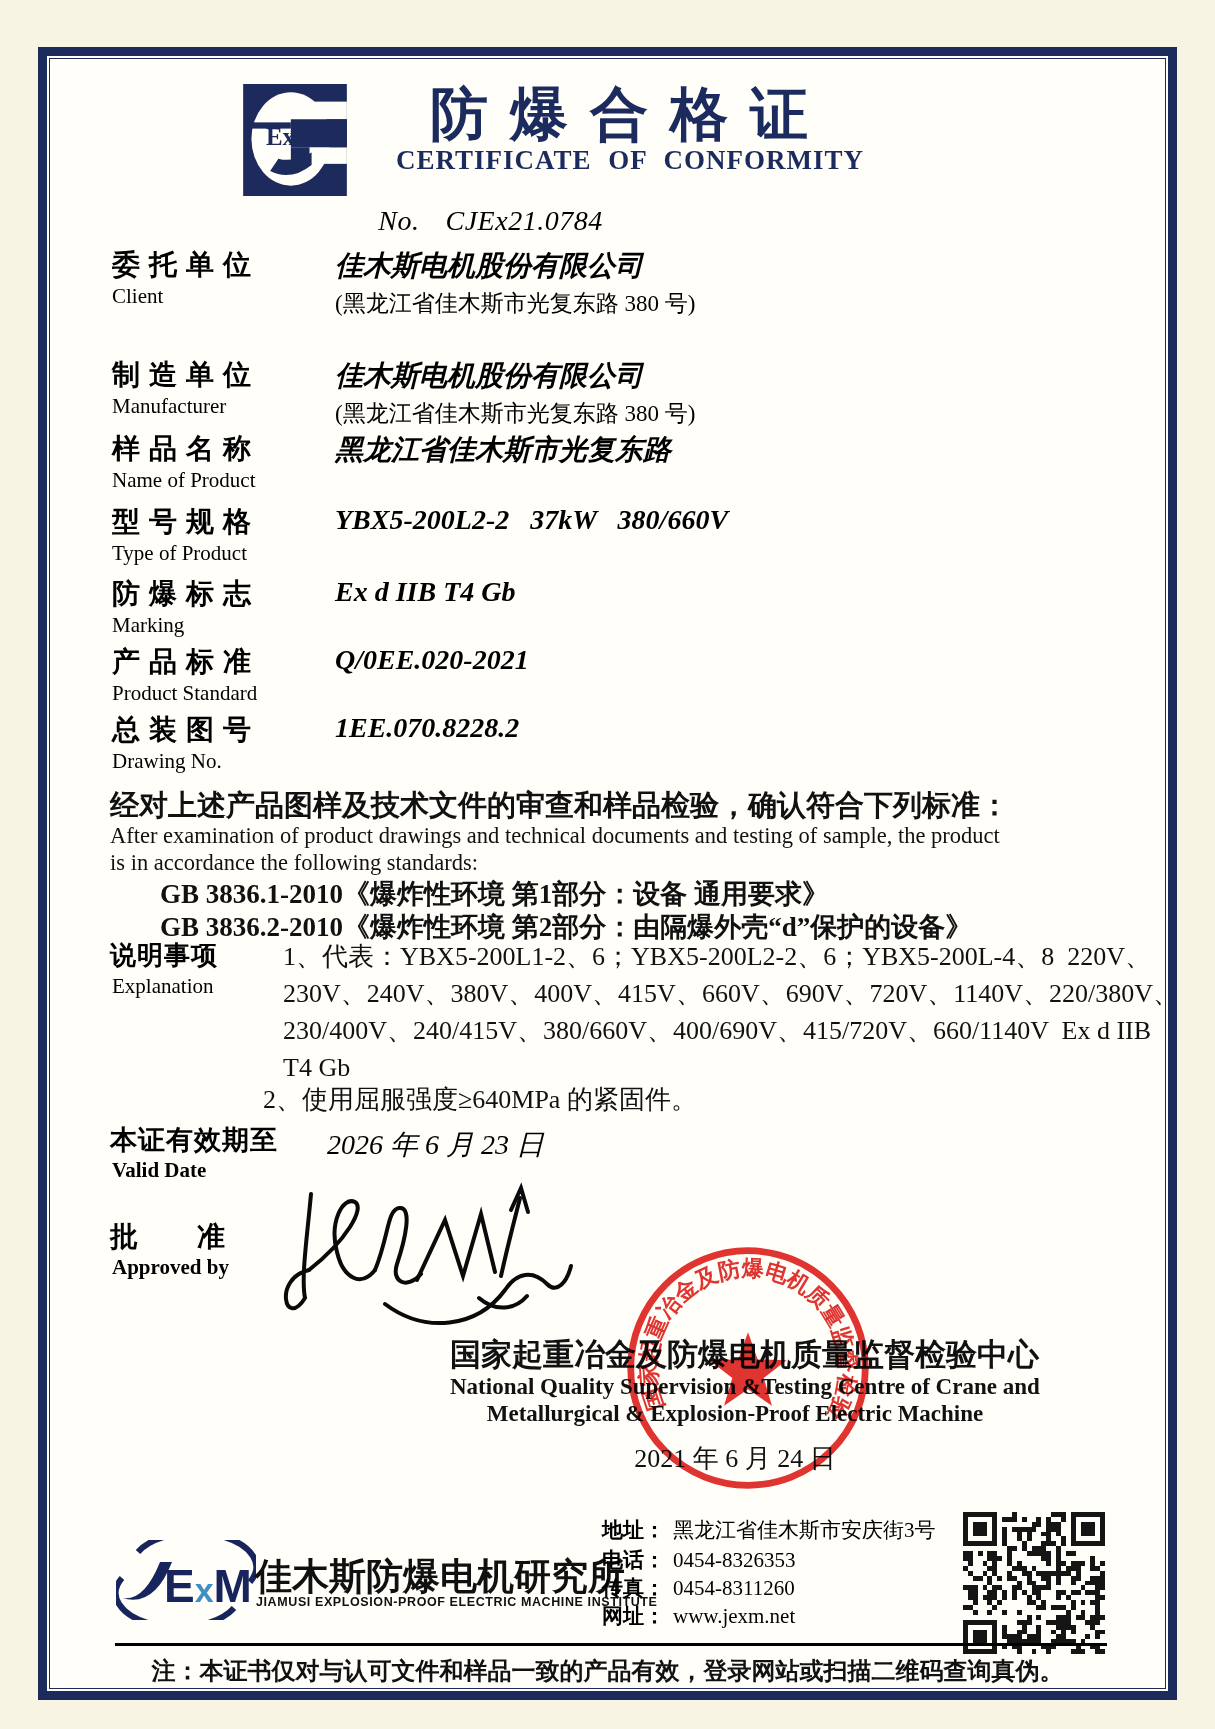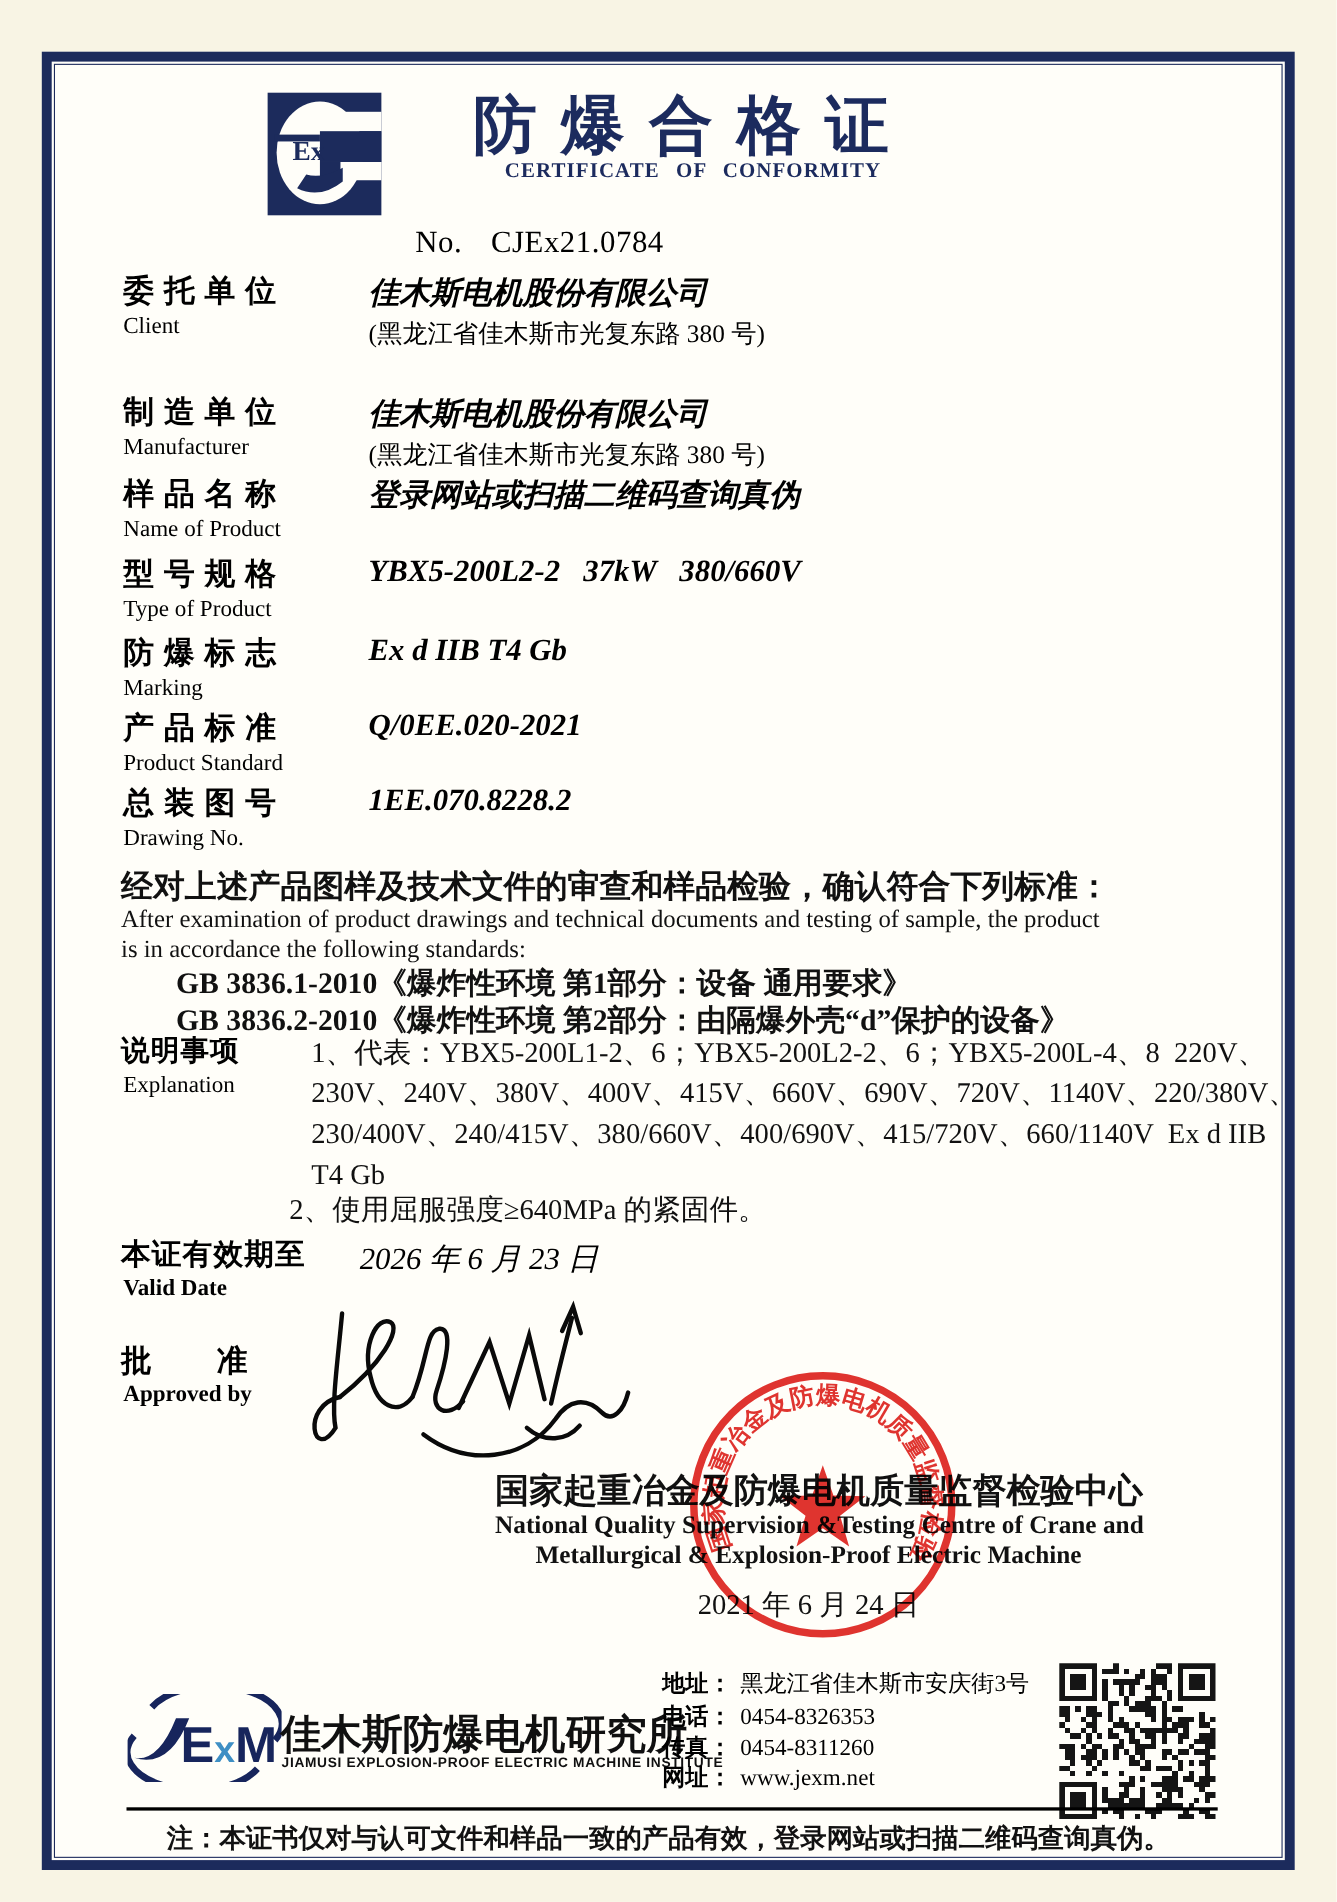--- a/index.html
+++ b/index.html
@@ -19,21 +19,21 @@
   .frame-inner{
     position:absolute;inset:2px;border:1.5px solid #1c2b5c;pointer-events:none;
   }
   
   .title{
     font-family:"Liberation Serif","DejaVu Serif",serif;
     font-size:58px;font-weight:bold;color:#1c2b5e;
     letter-spacing:22px;white-space:nowrap;
   }
   .subtitle{
-    font-size:19px;font-weight:bold;color:#1c2b5e;
+    font-size:27px;font-weight:bold;color:#1c2b5e;
     letter-spacing:1px;word-spacing:9px;white-space:nowrap;
     font-family:"Liberation Serif","DejaVu Serif",serif;
   }
   .certno{font-size:28px;color:#000;letter-spacing:.5px;}
   .certno .num{margin-left:26px;}
   
   .label-cn{
     font-family:"Liberation Sans","DejaVu Sans",sans-serif;
     font-size:28px;font-weight:bold;color:#000;letter-spacing:9px;white-space:nowrap;
   }
@@ -75,37 +75,37 @@
   <rect x="44" y="61" width="56" height="16" fill="#fffef9"></rect>
   <rect x="46" y="34" width="54" height="27" fill="#1c2b5c"></rect>
   <rect x="6" y="37" width="40" height="6" fill="#1c2b5c"></rect>
   <rect x="46" y="61" width="18" height="16" fill="#1c2b5c"></rect>
   <path d="M 26 84 Q 46 94 66 78 L 66 66 Q 48 76 34 72 Z" fill="#1c2b5c"></path>
   <text x="22" y="59" font-size="24" font-weight="bold" fill="#1c2b5c" font-family="Liberation Serif, DejaVu Serif, serif">Ex</text>
 </svg>
 
 <div class="abs title center-block" style="left:340px;top:76px;width:580px;">防爆合格证</div>
 <div class="abs subtitle center-block" style="left:340px;top:145px;width:580px;">CERTIFICATE OF CONFORMITY</div>
-<div class="abs certno center-block" style="left:0;top:205px;width:981px;">
+<div class="abs certno center-block" style="left:0;top:205px;width:981px;font-style:italic;">
   <span>No.</span><span class="num">CJEx21.0784</span>
 </div>
 
 <div class="abs label-cn" style="left:112px;top:246px;">委托单位</div>
 <div class="abs label-en" style="left:112px;top:284px;">Client</div>
 <div class="abs value" style="left:335px;top:247px;">佳木斯电机股份有限公司</div>
 <div class="abs note" style="left:335px;top:288px;">(黑龙江省佳木斯市光复东路 380 号)</div>
 
 <div class="abs label-cn" style="left:112px;top:356px;">制造单位</div>
 <div class="abs label-en" style="left:112px;top:394px;">Manufacturer</div>
 <div class="abs value" style="left:335px;top:357px;">佳木斯电机股份有限公司</div>
 <div class="abs note" style="left:335px;top:398px;">(黑龙江省佳木斯市光复东路 380 号)</div>
 
 <div class="abs label-cn" style="left:112px;top:430px;">样品名称</div>
 <div class="abs label-en" style="left:112px;top:468px;">Name of Product</div>
-<div class="abs value" style="left:335px;top:431px;">登录网站或扫描二维码查询真伪</div>
+<div class="abs value" style="left:335px;top:431px;">黑龙江省佳木斯市光复东路</div>
 
 <div class="abs label-cn" style="left:112px;top:503px;">型号规格</div>
 <div class="abs label-en" style="left:112px;top:541px;">Type of Product</div>
 <div class="abs value" style="left:335px;top:504px;">YBX5-200L2-2   37kW   380/660V</div>
 
 <div class="abs label-cn" style="left:112px;top:575px;">防爆标志</div>
 <div class="abs label-en" style="left:112px;top:613px;">Marking</div>
 <div class="abs value" style="left:335px;top:576px;">Ex d IIB T4 Gb</div>
 
 <div class="abs label-cn" style="left:112px;top:643px;">产品标准</div>

